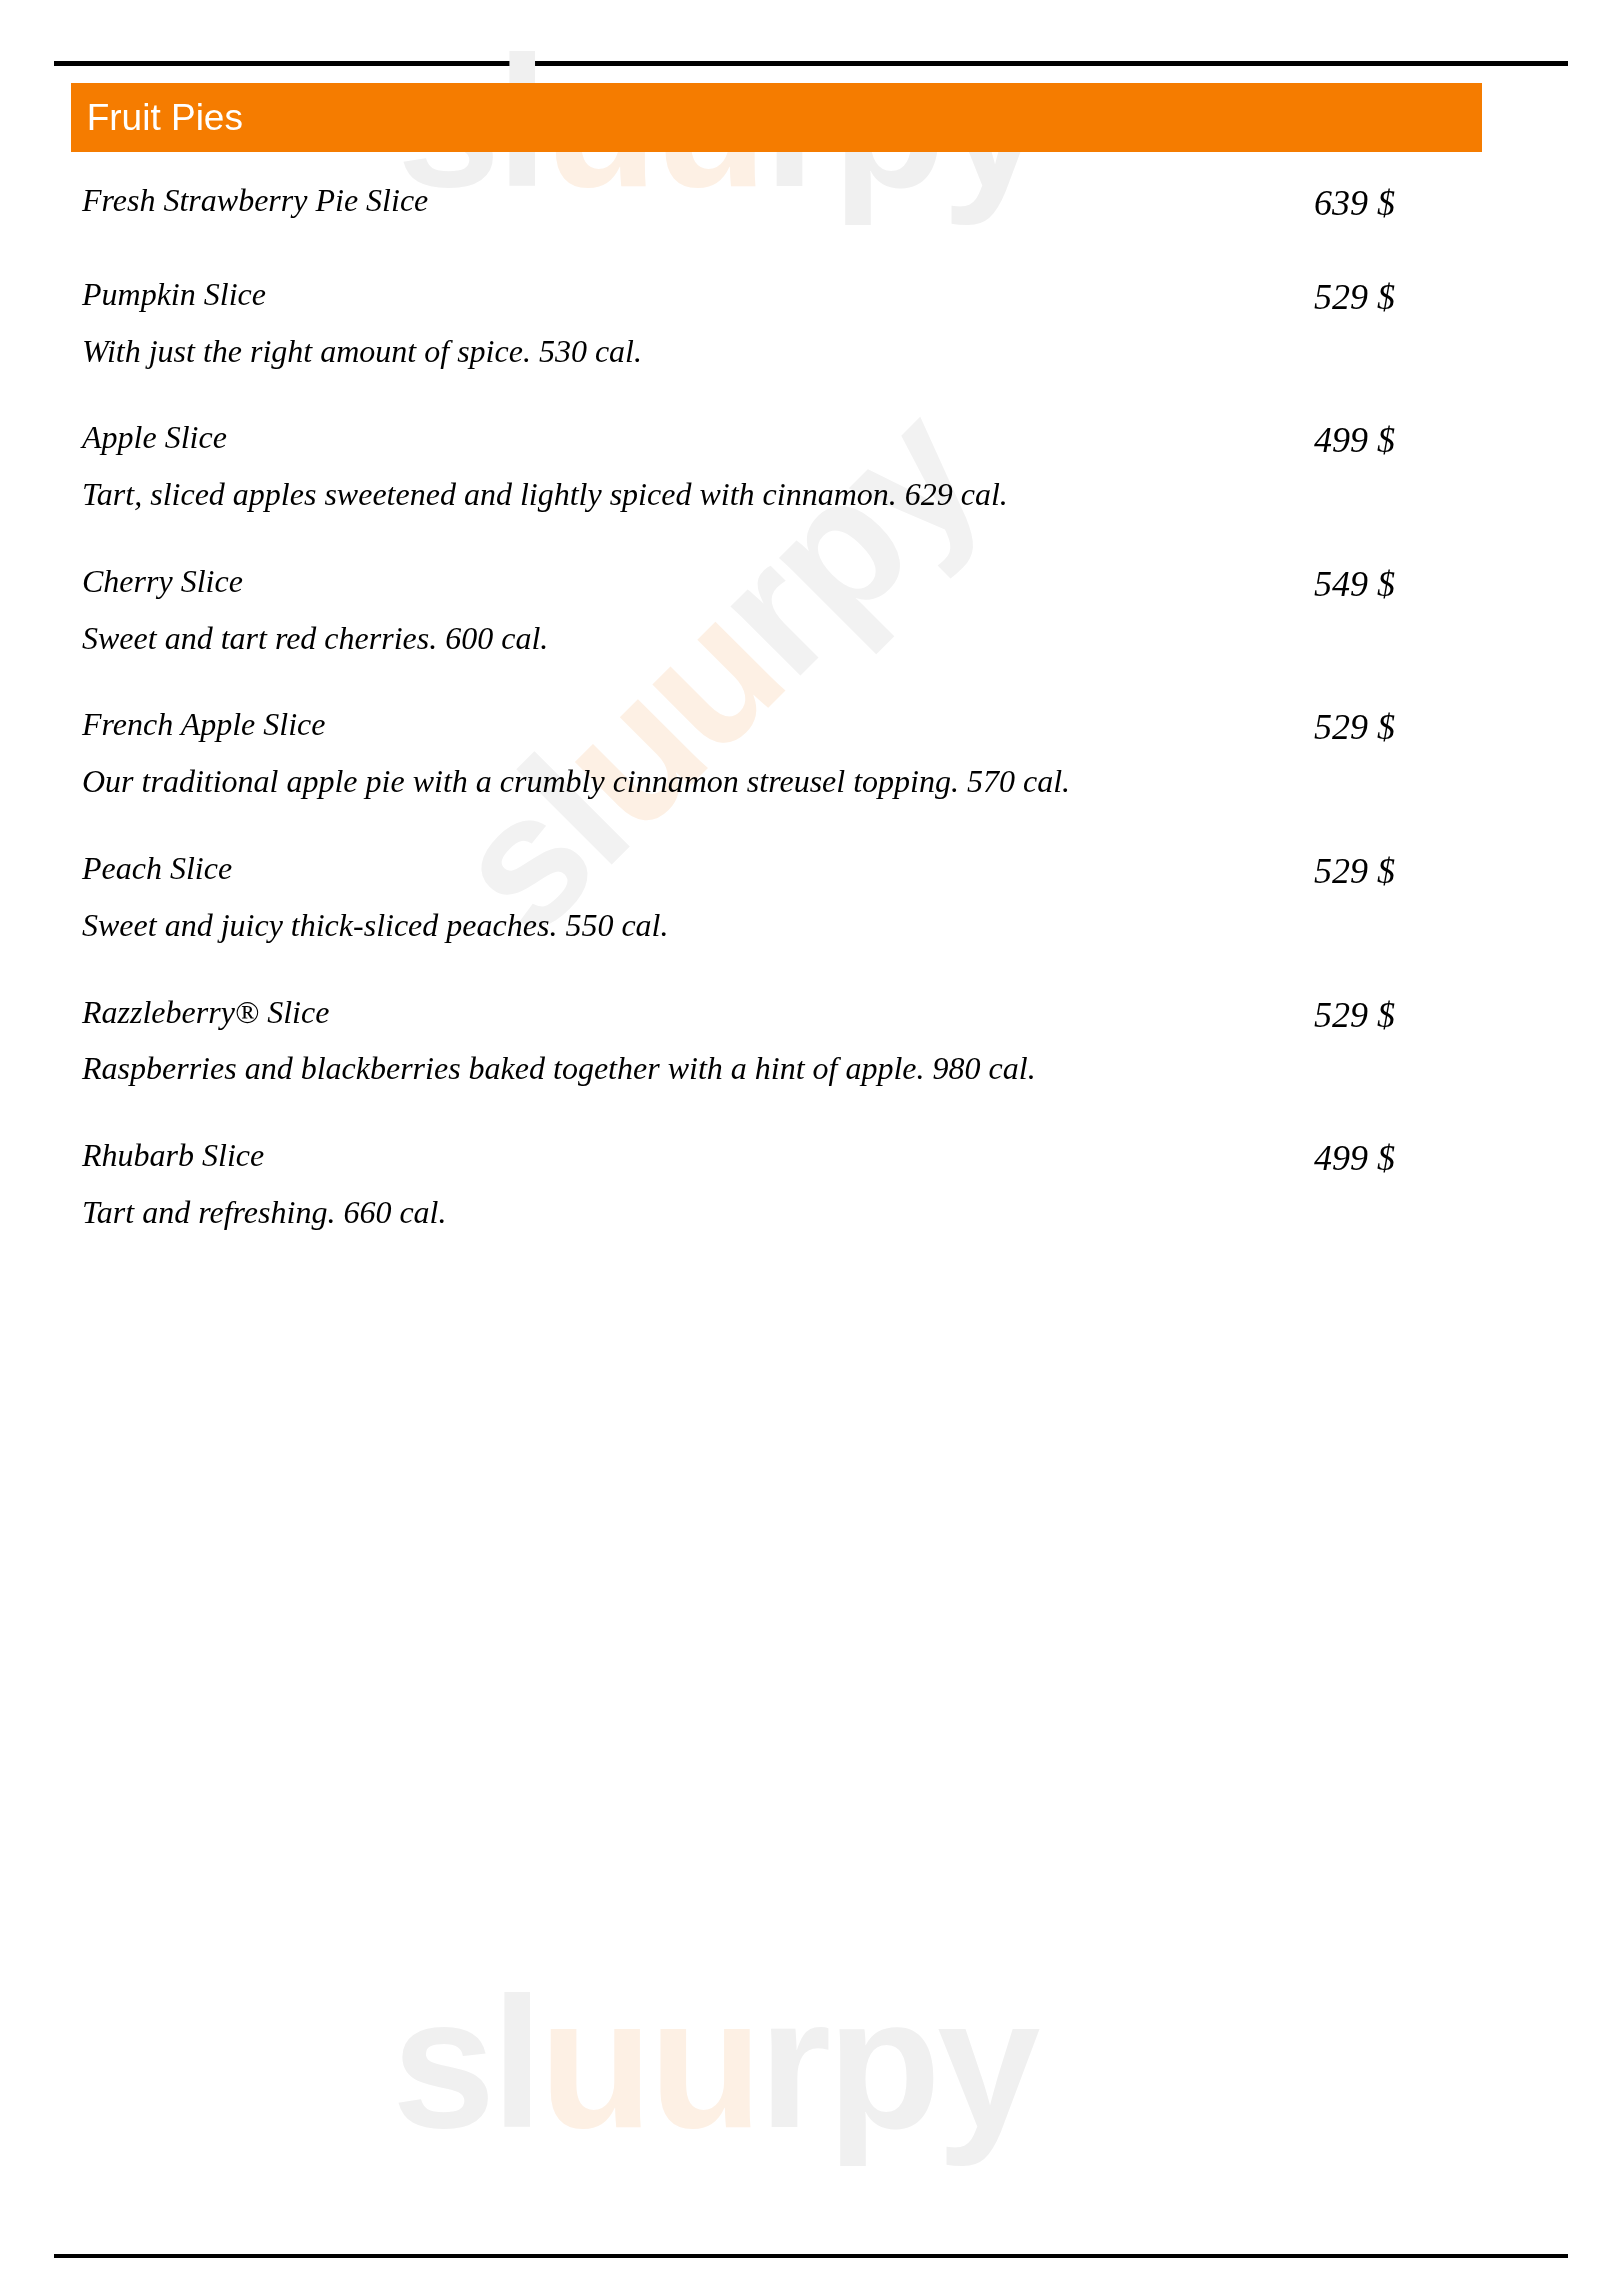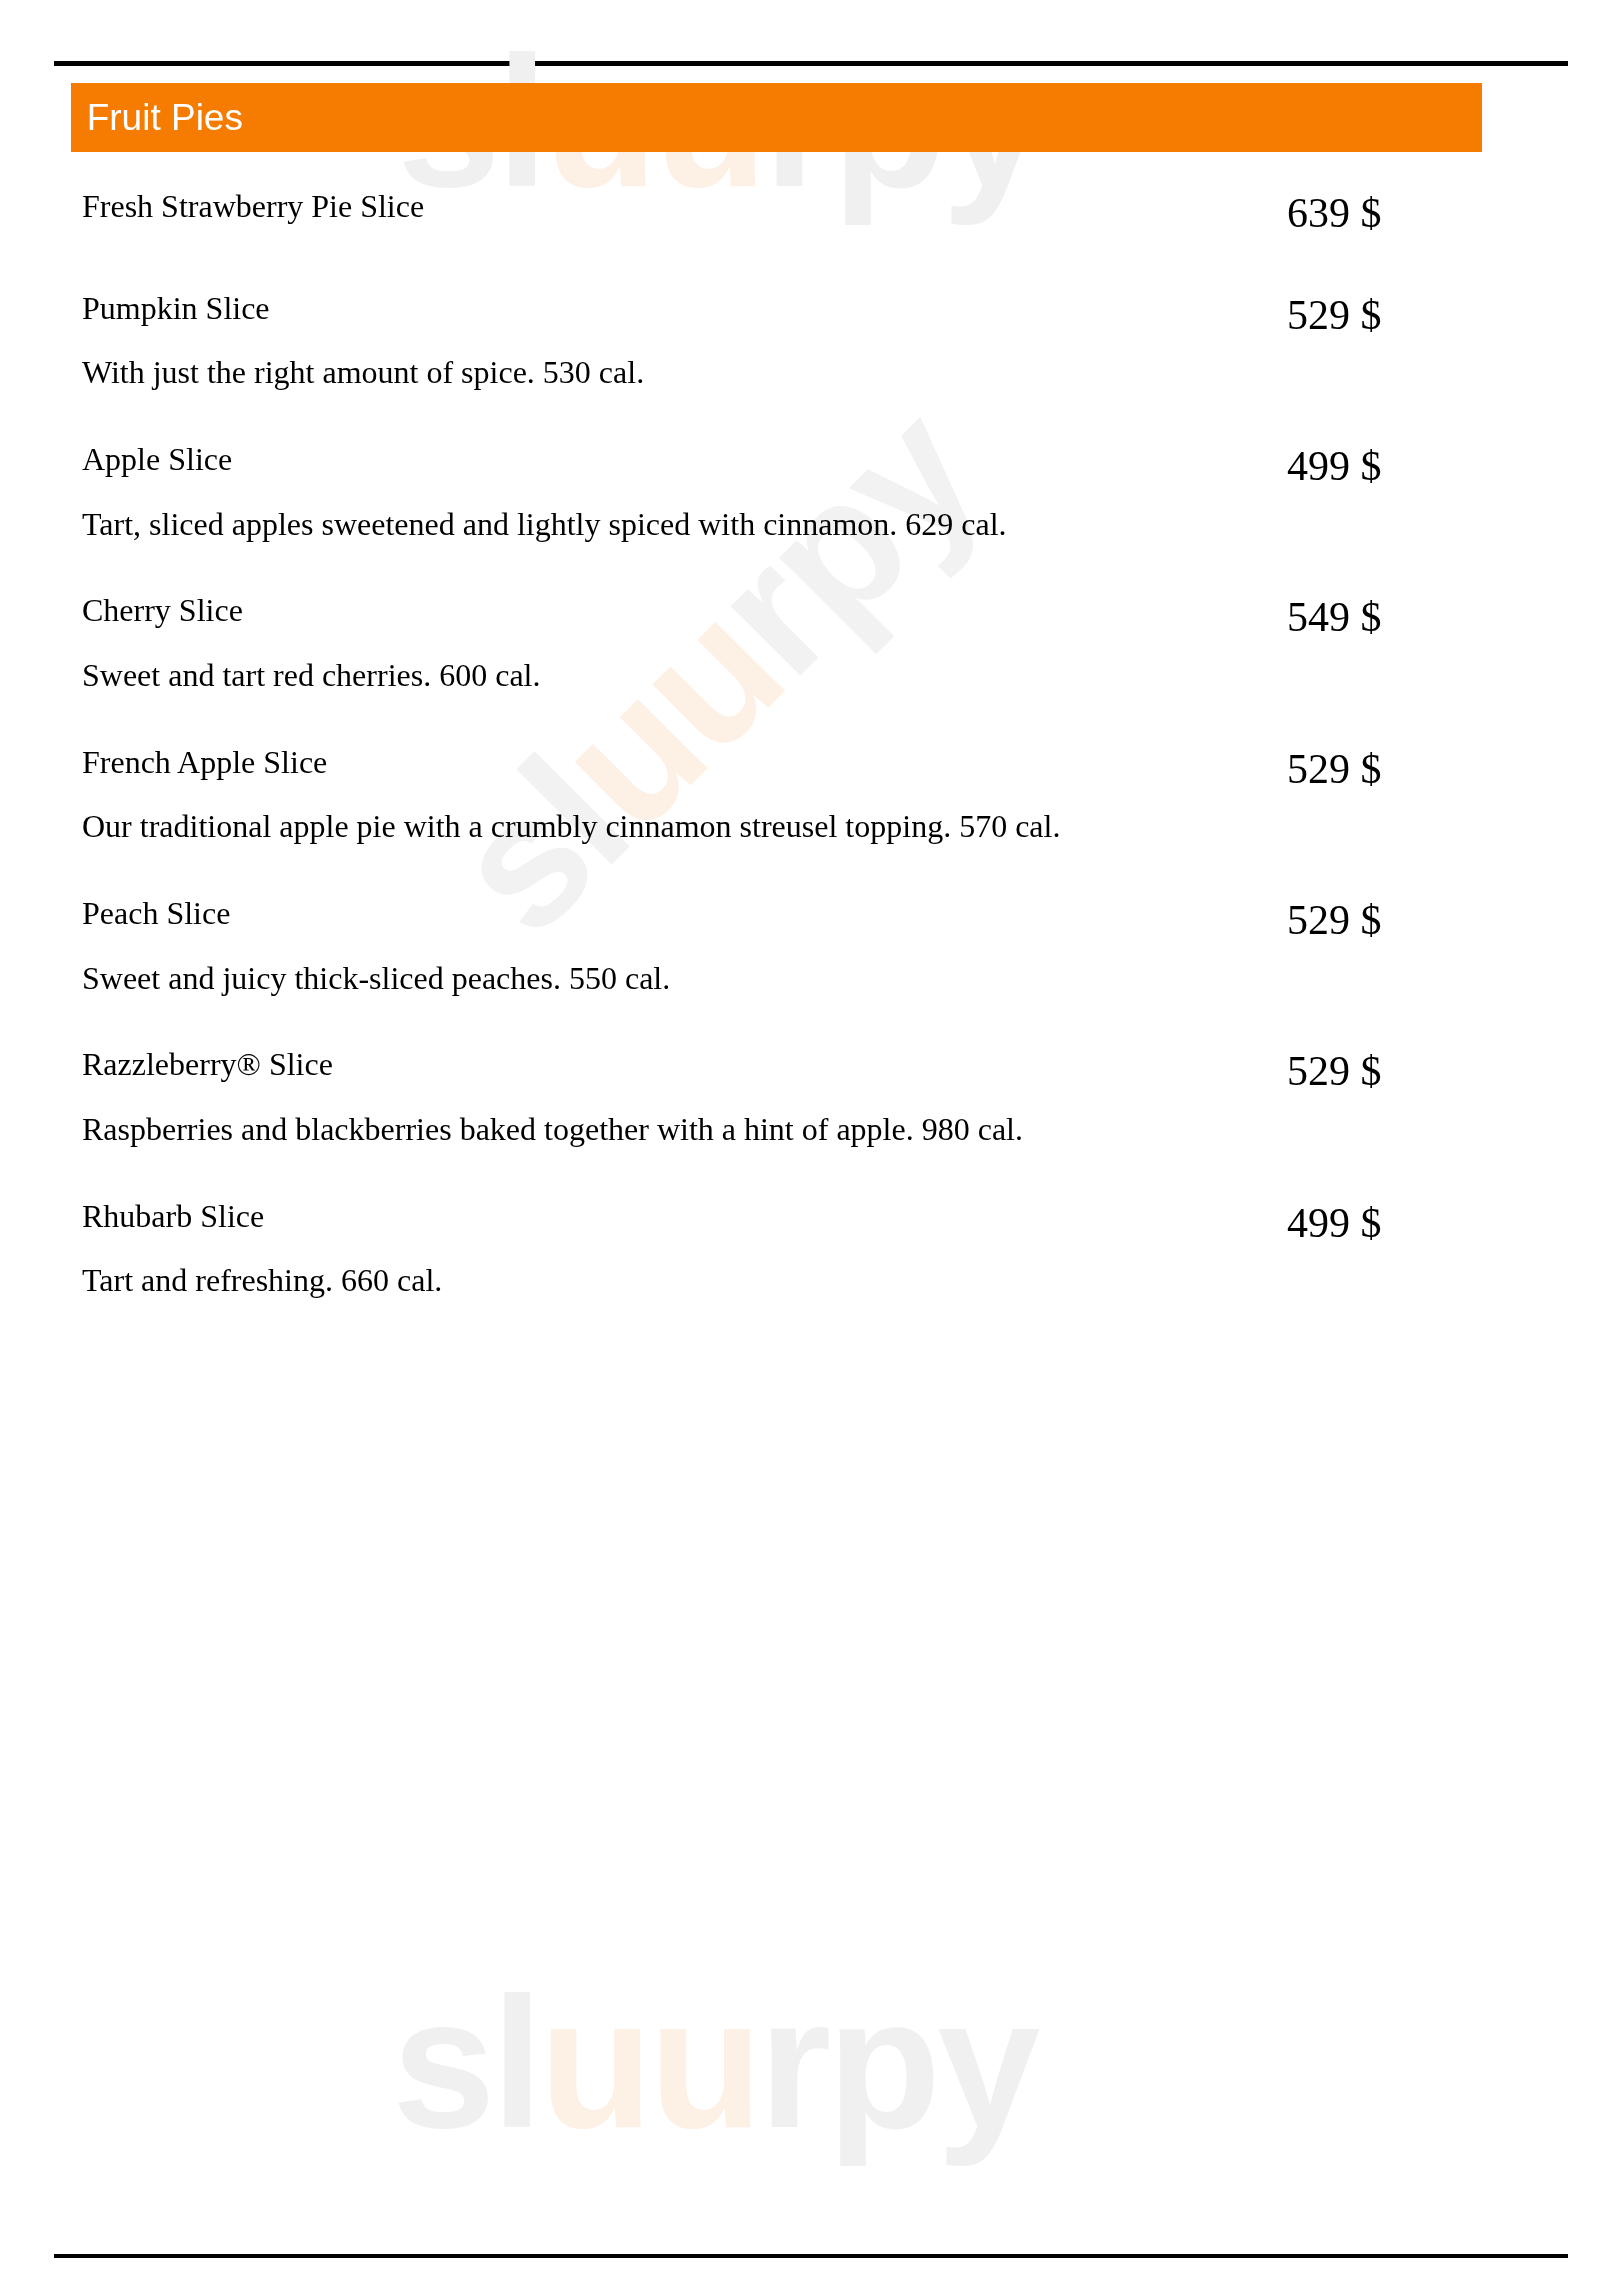--- a/index.html
+++ b/index.html
@@ -92,44 +92,45 @@
     color: #ffffff;
     font-size: 37px;
     padding-left: 15.7px;
     line-height: 1;
   }
 
   
   .menu-list {
     position: absolute;
     left: 82px;
-    top: 186px;
+    top: 180px;
     width: 1313px;
+    font-style: italic;
   }
   .menu-item {
     position: relative;
     margin-bottom: 47px;
   }
   .item-row {
     display: flex;
     align-items: flex-start;
     justify-content: space-between;
   }
   .item-name {
     font-size: 32px;
     color: #000000;
     line-height: 1.3;
     max-width: 1108px;
   }
   .item-price {
-    font-size: 42px;
+    font-size: 36px;
     color: #000000;
     line-height: 1.3;
     white-space: nowrap;
-    text-align: left;
+    text-align: right;
     min-width: 108px;
   }
   .item-desc {
     font-size: 32px;
     color: #000000;
     line-height: 1.18;
     max-width: 1152px;
     margin-top: 12px;
   }
 </style>

